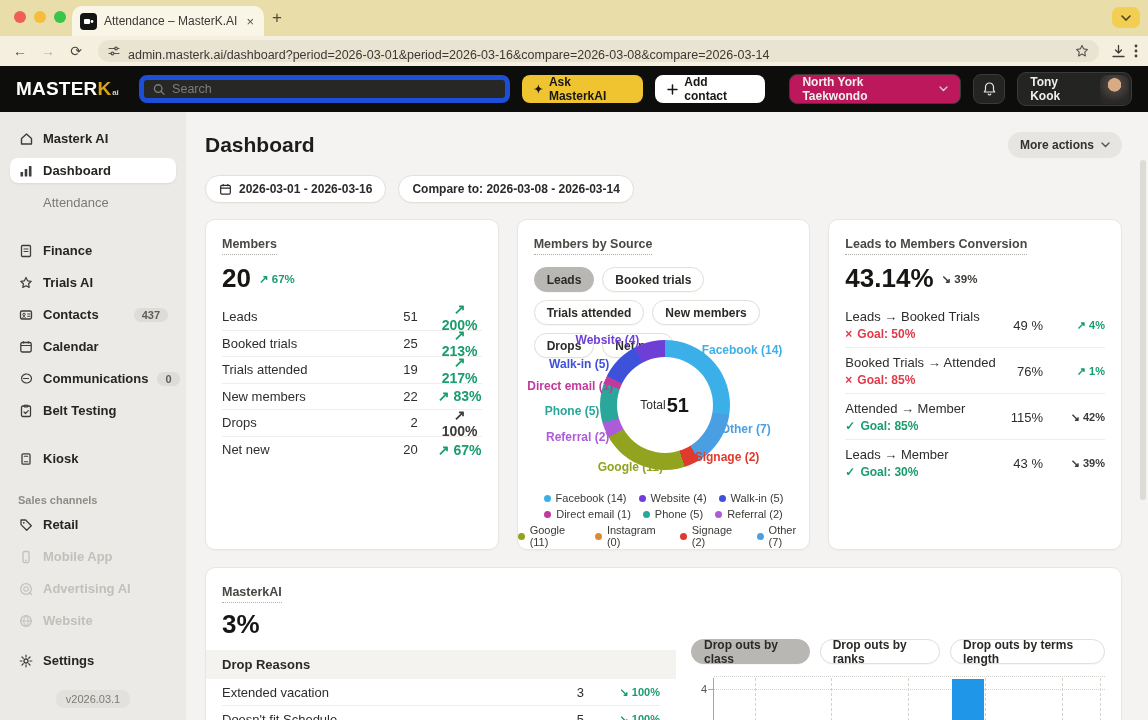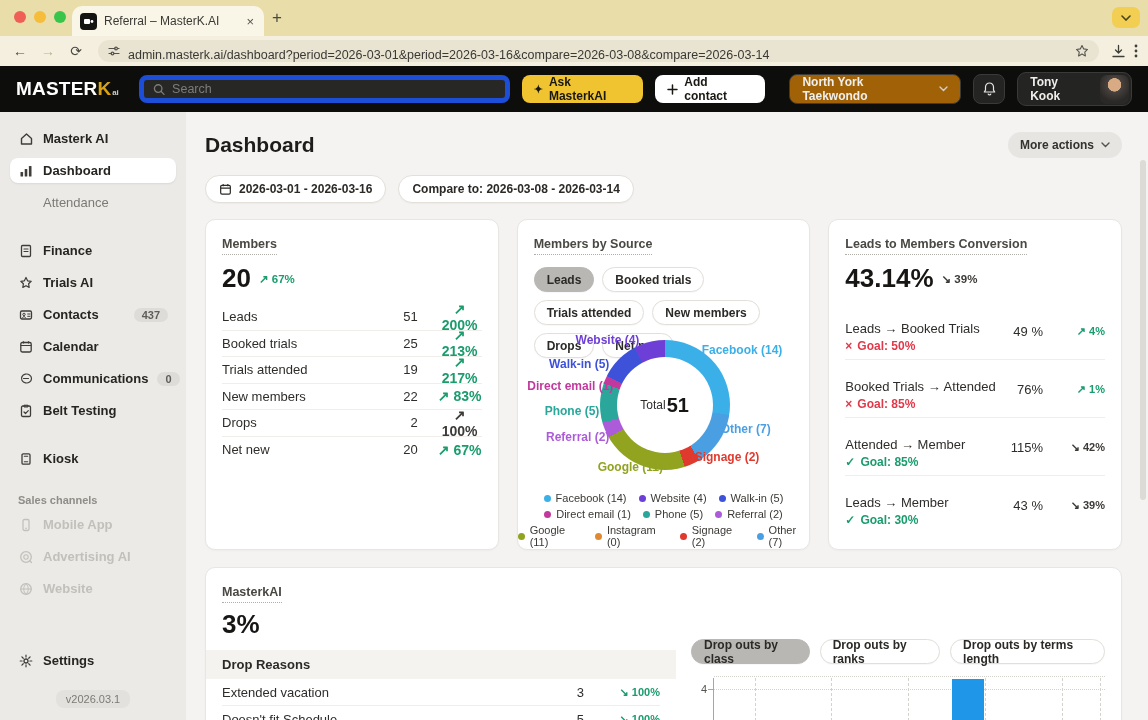--- a/index.html
+++ b/index.html
@@ -36,21 +36,21 @@
   .hdr-search { width:372px; height:28px; background:#272726; border:5px solid #1d4ed8; border-radius:8px;
     display:flex; align-items:center; padding:0 9px; gap:7px; }
   .hdr-search input { background:transparent; border:none; outline:none; color:#e8e7e4; font-size:12.5px; width:100%;
     font-family:"Liberation Sans", sans-serif; }
   .hdr-search input::placeholder { color:#7d7c78; }
   .btn-ask { height:28px; background:#f0c330; border-radius:8px; display:flex; align-items:center; gap:6px;
     padding:0 12px; font-size:12px; font-weight:700; color:#181711; }
   .btn-addcontact { height:28px; background:#fff; border-radius:8px; display:flex; align-items:center; gap:6px;
     padding:0 12px; font-size:12px; font-weight:700; color:#181711; }
   .hdr-spacer { flex:1; }
-  .org-pill { height:30px; background:#a16207; border:1px solid #3a3a38; border-radius:8px; display:flex;
+  .org-pill { height:30px; background:#be185d; border:1px solid #3a3a38; border-radius:8px; display:flex;
     align-items:center; gap:8px; padding:0 12px; font-size:12px; font-weight:600; color:#f0efec; }
   .bell-pill { width:32px; height:30px; background:#242423; border:1px solid #3a3a38; border-radius:8px;
     display:flex; align-items:center; justify-content:center; }
   .user-pill { height:34px; background:#242423; border:1px solid #3a3a38; border-radius:9px; display:flex;
     align-items:center; gap:9px; padding:2px 2px 2px 12px; font-size:12px; font-weight:600; color:#f0efec; }
   .avatar { width:29px; height:29px; border-radius:7px;
     background: radial-gradient(circle at 50% 34%, #d8ab85 27%, #47423e 29%, #2b2927 70%); }
 
   
   .app-body { display:flex; height:608px; }
@@ -113,21 +113,21 @@
   .donut-hole .tv { font-size:20px; font-weight:800; color:#171614; }
   .callout { position:absolute; font-size:12px; font-weight:600; white-space:nowrap; }
   .legend { position:absolute; left:0; right:0; top:272px; display:flex; flex-direction:column; gap:4px; align-items:center; }
   .legend-row { display:flex; gap:12px; }
   .legend-item { display:flex; align-items:center; gap:5px; font-size:11px; color:#3a3935; }
   .legend-dot { width:7px; height:7px; border-radius:50%; flex:none; }
 
   
   .conv-row { display:flex; align-items:center; padding:7px 0 6px 0; border-bottom:1px solid #f0eeea; }
   .conv-row:last-child { border-bottom:none; }
-  .conv-left { flex:1;margin-top:12px; }
+  .conv-left { flex:1; }
   .conv-path { font-size:13px; color:#2e2d2b; }
   .conv-goal { font-size:12px; font-weight:600; margin-top:3px; display:flex; gap:5px; align-items:center; }
   .conv-value { width:44px; text-align:right; font-size:13px; color:#2e2d2b; }
   .conv-trend { width:62px; text-align:right; font-size:11px; font-weight:700; }
   .conv-list { margin-top:8px; }
 
   
   .bottom-card { margin-top:17px; background:#fff; border:1px solid #e8e6e2; border-radius:10px; height:300px;
     box-shadow:0 1px 2px rgba(0,0,0,.03); display:flex; }
   .bc-left { width:470px; flex:none; padding-top:14px; }
@@ -160,21 +160,21 @@
     <div class="win-dot dot-yellow"></div>
     <div class="win-dot dot-green"></div>
   </div>
   <div class="tab">
     <div class="favicon">
       <svg width="11" height="11" viewBox="0 0 11 11">
           <rect x="1" y="3" width="6" height="5" rx="1" fill="#fff"></rect>
           <circle cx="9" cy="5.5" r="1.4" fill="#fff"></circle>
         </svg>
     </div>
-    <span class="tab-title">Referral – MasterK.AI</span>
+    <span class="tab-title">Attendance – MasterK.AI</span>
     <span class="tab-close">×</span>
   </div>
   <span class="newtab">+</span>
   <div class="profile-chip">
     <svg width="10" height="6" viewBox="0 0 10 6">
         <path d="M1 1l4 4 4-4" stroke="#4a4320" stroke-width="1.6" fill="none" stroke-linecap="round"></path>
       </svg>
   </div>
 </div>
 <div class="toolbar">
@@ -331,20 +331,29 @@
     <div class="side-item">
       <span class="ic">
           <svg width="14" height="14" viewBox="0 0 14 14">
             <rect x="3" y="1.8" width="8" height="10.4" rx="1.2" fill="none" stroke="currentColor" stroke-width="1.3"></rect>
             <path d="M5.3 4.2h3.4M5.3 9.8h3.4" stroke="currentColor" stroke-width="1.1" stroke-linecap="round"></path>
           </svg>
         </span>
       <span>Kiosk</span>
     </div>
     <div class="side-label">Sales channels</div>
+    <div class="side-item">
+      <span class="ic">
+          <svg width="14" height="14" viewBox="0 0 14 14">
+            <path d="M2 2h4.6L12.3 7.7 7.7 12.3 2 6.6z" fill="none" stroke="currentColor" stroke-width="1.3" stroke-linejoin="round"></path>
+            <circle cx="4.8" cy="4.8" r="0.9" fill="currentColor"></circle>
+          </svg>
+        </span>
+      <span>Retail</span>
+    </div>
     <div class="side-item disabled">
       <span class="ic">
           <svg width="14" height="14" viewBox="0 0 14 14">
             <rect x="4" y="1.5" width="6" height="11" rx="1.4" fill="none" stroke="currentColor" stroke-width="1.3"></rect>
             <circle cx="7" cy="10.4" r="0.8" fill="currentColor"></circle>
           </svg>
         </span>
       <span>Mobile App</span>
     </div>
     <div class="side-item disabled">

